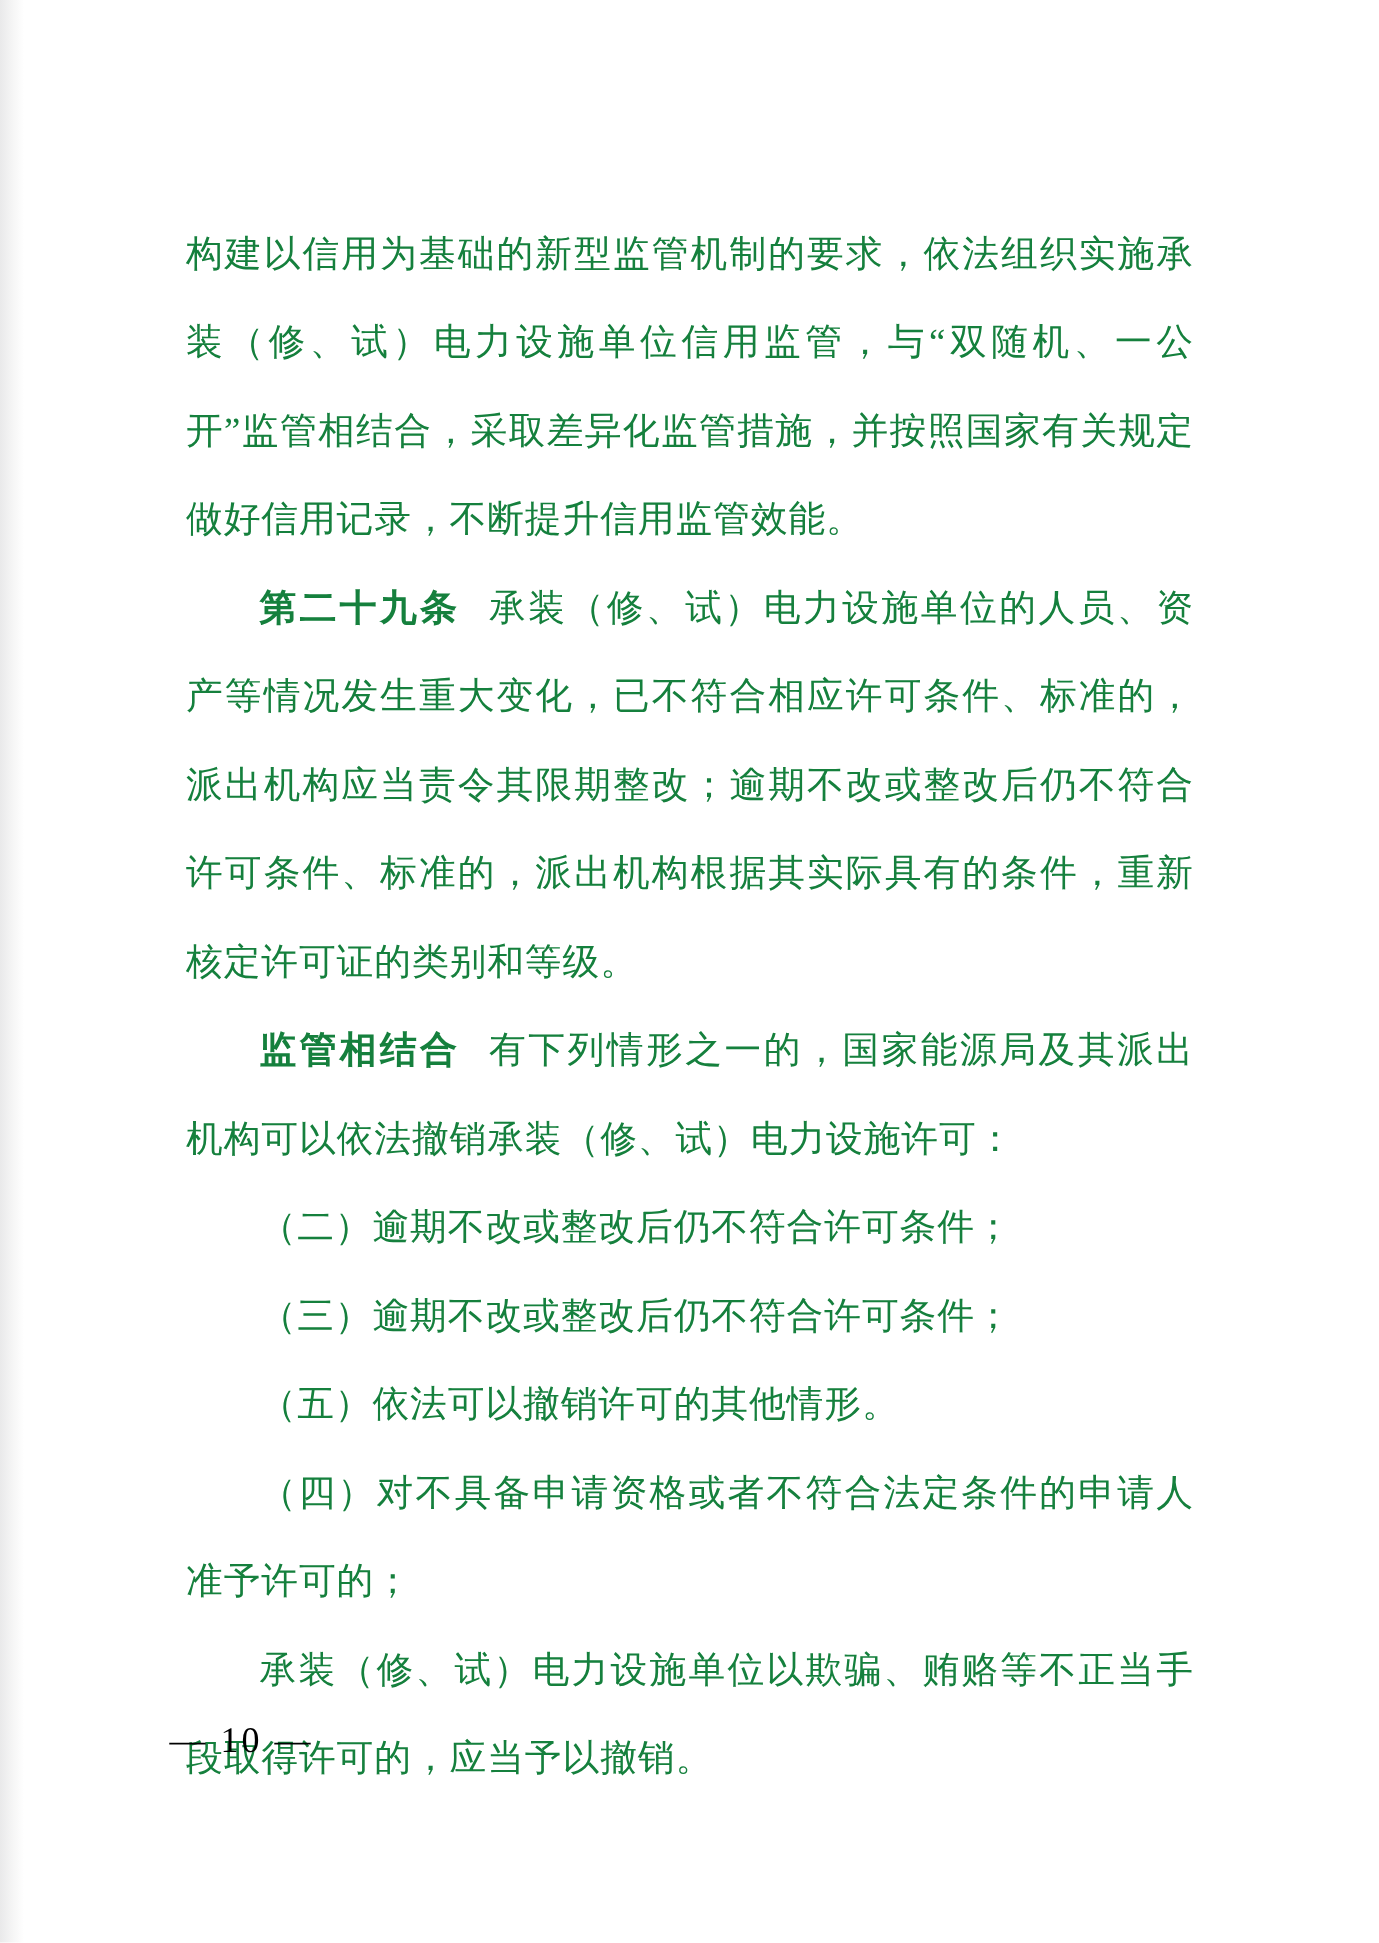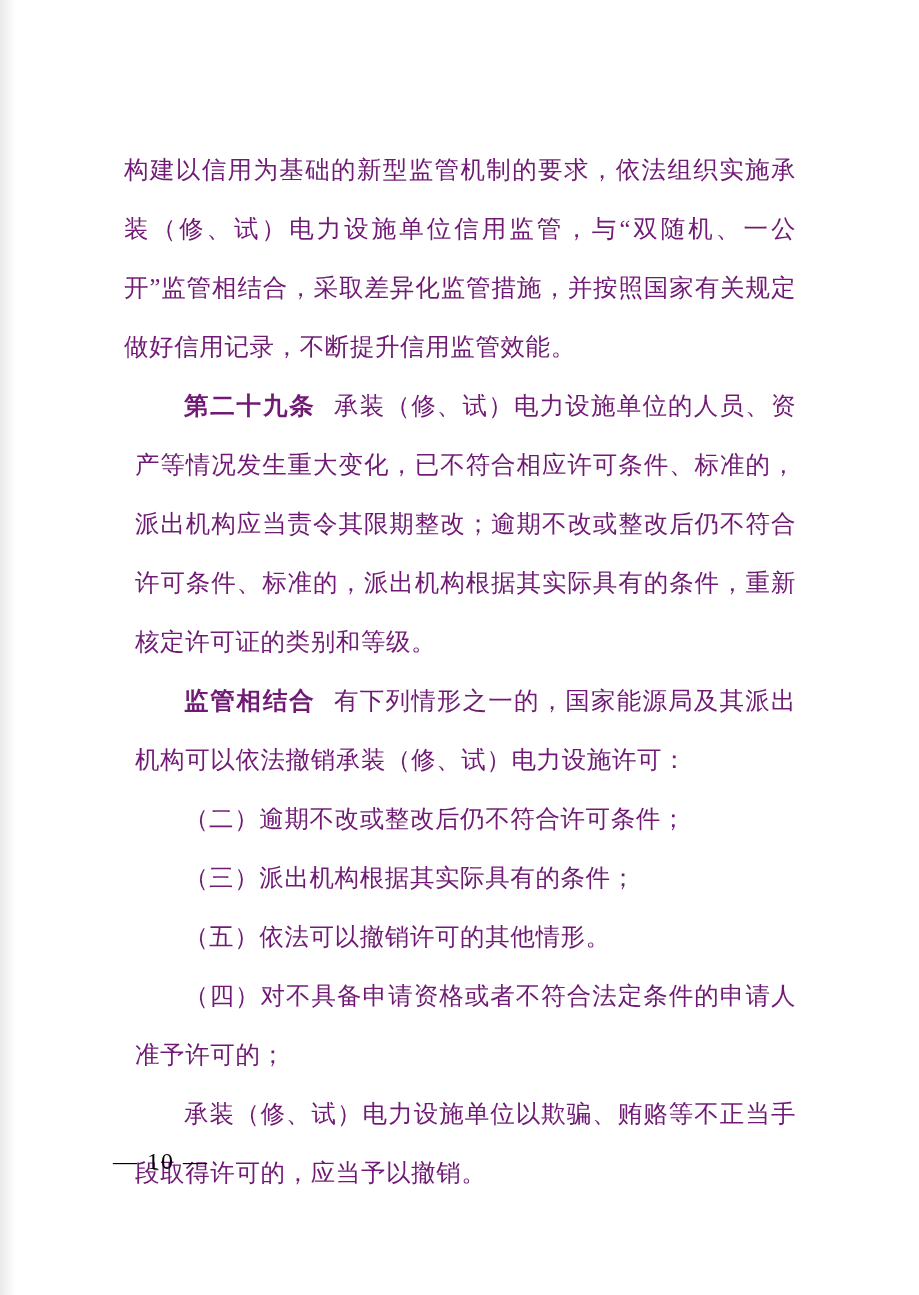--- a/index.html
+++ b/index.html
@@ -38,26 +38,25 @@
     top: 140px;
     width: 672px;
   }
   p {
     margin: 0;
     font-size: 24.5px;
     line-height: 59px;
     letter-spacing: 0.6px;
     text-align: justify;
     text-justify: inter-ideograph;
-    color: #701a75;
+    color: #15803d;
     font-family: "Liberation Serif", "DejaVu Serif", serif;
   }
   p.indent {
     text-indent: 49px;
-    margin-left: 11px;
   }
   .art-label {
     font-weight: bold;
     letter-spacing: 1.2px;
   }
   .gap-after-label {
     display: inline-block;
     width: 18px;
   }
   .page-number {
@@ -89,21 +88,21 @@
     <p class="indent">
       <span class="art-label">监管相结合</span><span class="gap-after-label"></span><span>有下列情形之一的，国家能源局及其派出机构可以依法撤销承装（修、试）电力设施许可：</span>
     </p>
 
 
     <p class="indent">
       <span>（二）逾期不改或整改后仍不符合许可条件；</span>
     </p>
 
     <p class="indent">
-      <span>（三）派出机构根据其实际具有的条件；</span>
+      <span>（三）逾期不改或整改后仍不符合许可条件；</span>
     </p>
 
     <p class="indent">
       <span>（五）依法可以撤销许可的其他情形。</span>
     </p>
 
     <p class="indent">
       <span>（四）对不具备申请资格或者不符合法定条件的申请人准予许可的；</span>
     </p>
 

